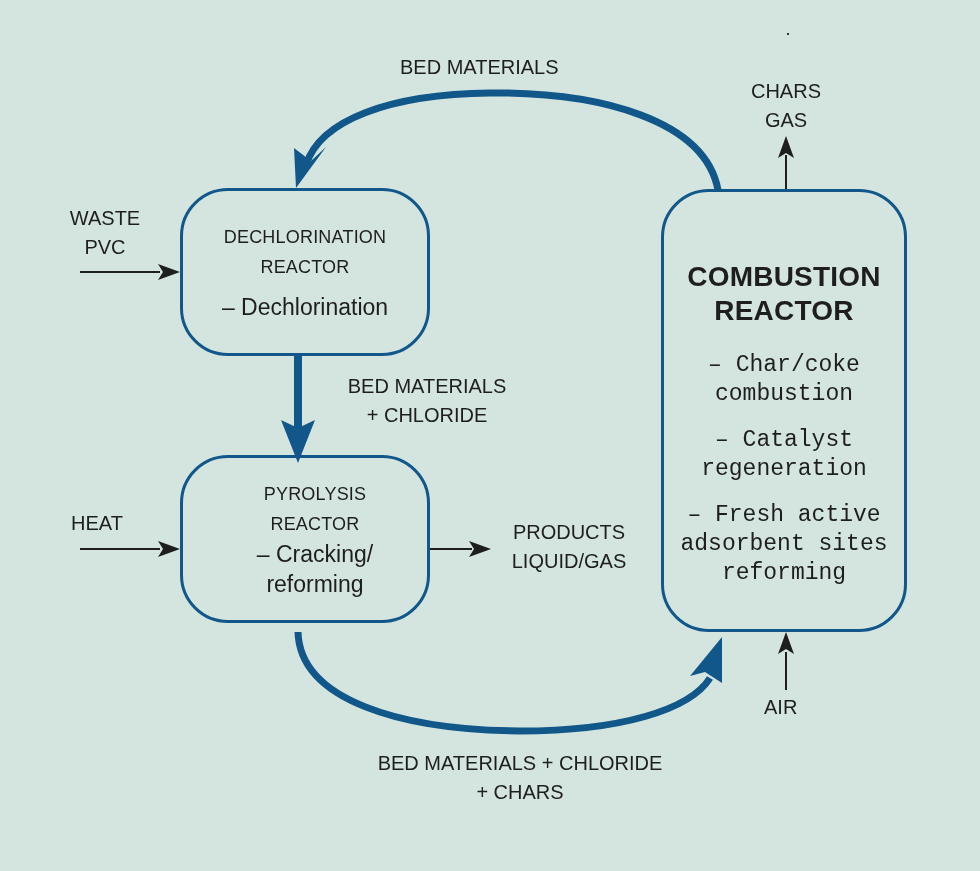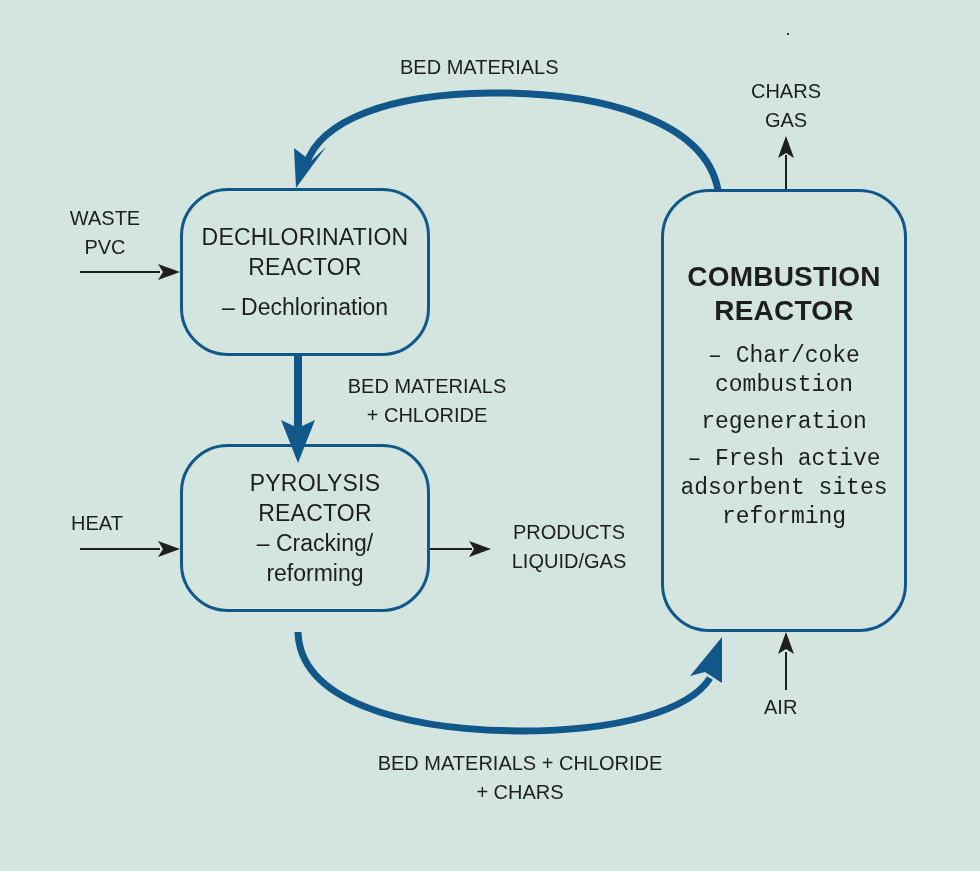--- a/index.html
+++ b/index.html
@@ -1,19 +1,19 @@
 <!DOCTYPE html>
 <html><head>
 <meta charset="utf-8">
 <style>
   html, body { margin: 0; padding: 0; }
   body { width: 980px; height: 871px; background: #d4e5e0; overflow: hidden; position: relative; font-family: "Liberation Sans", sans-serif; color: #1e1e1e; }
   svg.canvas { position: absolute; left: 0; top: 0; }
   .box { position: absolute; border: 3.5px solid #12578a; border-radius: 48px; box-sizing: border-box; display: flex; flex-direction: column; align-items: center; justify-content: center; text-align: center; }
-  .box .title { font-size: 23px; line-height: 30px; letter-spacing: 0.2px; }
+  .box .title { font-size: 18px; line-height: 30px; letter-spacing: 0.2px; }
   .box .desc { font-size: 23px; line-height: 30px; }
   .box.big .title { font-size: 28px; line-height: 34px; font-weight: bold; }
   .box.big .desc { line-height: 29px; margin-top: 8px; font-family: Liberation Mono, monospace; }
   .box.big .title { margin-bottom: 6px; }
   .lbl { position: absolute; font-size: 20px; line-height: 29px; text-align: center; white-space: nowrap; }
   .dot { position: absolute; left: 787px; top: 33px; width: 2px; height: 2px; background: #333; }
 </style>
 </head>
 <body>
 
@@ -49,41 +49,42 @@
 <div class="box" style="left:180px;top:188px;width:250px;height:168px;">
   <div class="title">
       <div>DECHLORINATION</div>
       <div>REACTOR</div>
     </div>
   <div class="desc" style="margin-top:10px;">
       <div>– Dechlorination</div>
     </div>
 </div>
 
-<div class="box" style="left:180px;top:444px;width:250px;height:168px;padding-left:20px;">
+<div class="box" style="left:180px;top:455px;width:250px;height:168px;padding-left:20px;">
   <div class="title">
       <div>PYROLYSIS</div>
       <div>REACTOR</div>
     </div>
   <div class="desc">
       <div>– Cracking/</div>
       <div>reforming</div>
     </div>
 </div>
 
-<div class="box big" style="left:661px;top:189px;width:246px;height:443px;justify-content:flex-start;padding-top:68px;">
+<div class="box big" style="left:661px;top:189px;width:246px;height:443px;justify-content:flex-start;padding-top:68px;gap:9px;">
   <div class="title">
       <div>COMBUSTION</div>
       <div>REACTOR</div>
     </div>
   <div class="desc">
       <div>– Char/coke</div>
       <div>combustion</div>
     </div>
   <div class="desc">
+      <div>– Catalyst</div>
       <div>regeneration</div>
     </div>
   <div class="desc">
       <div>– Fresh active</div>
       <div>adsorbent sites</div>
       <div>reforming</div>
     </div>
 </div>
 
 <div class="lbl" style="left:400px;top:53px;">BED MATERIALS</div>

